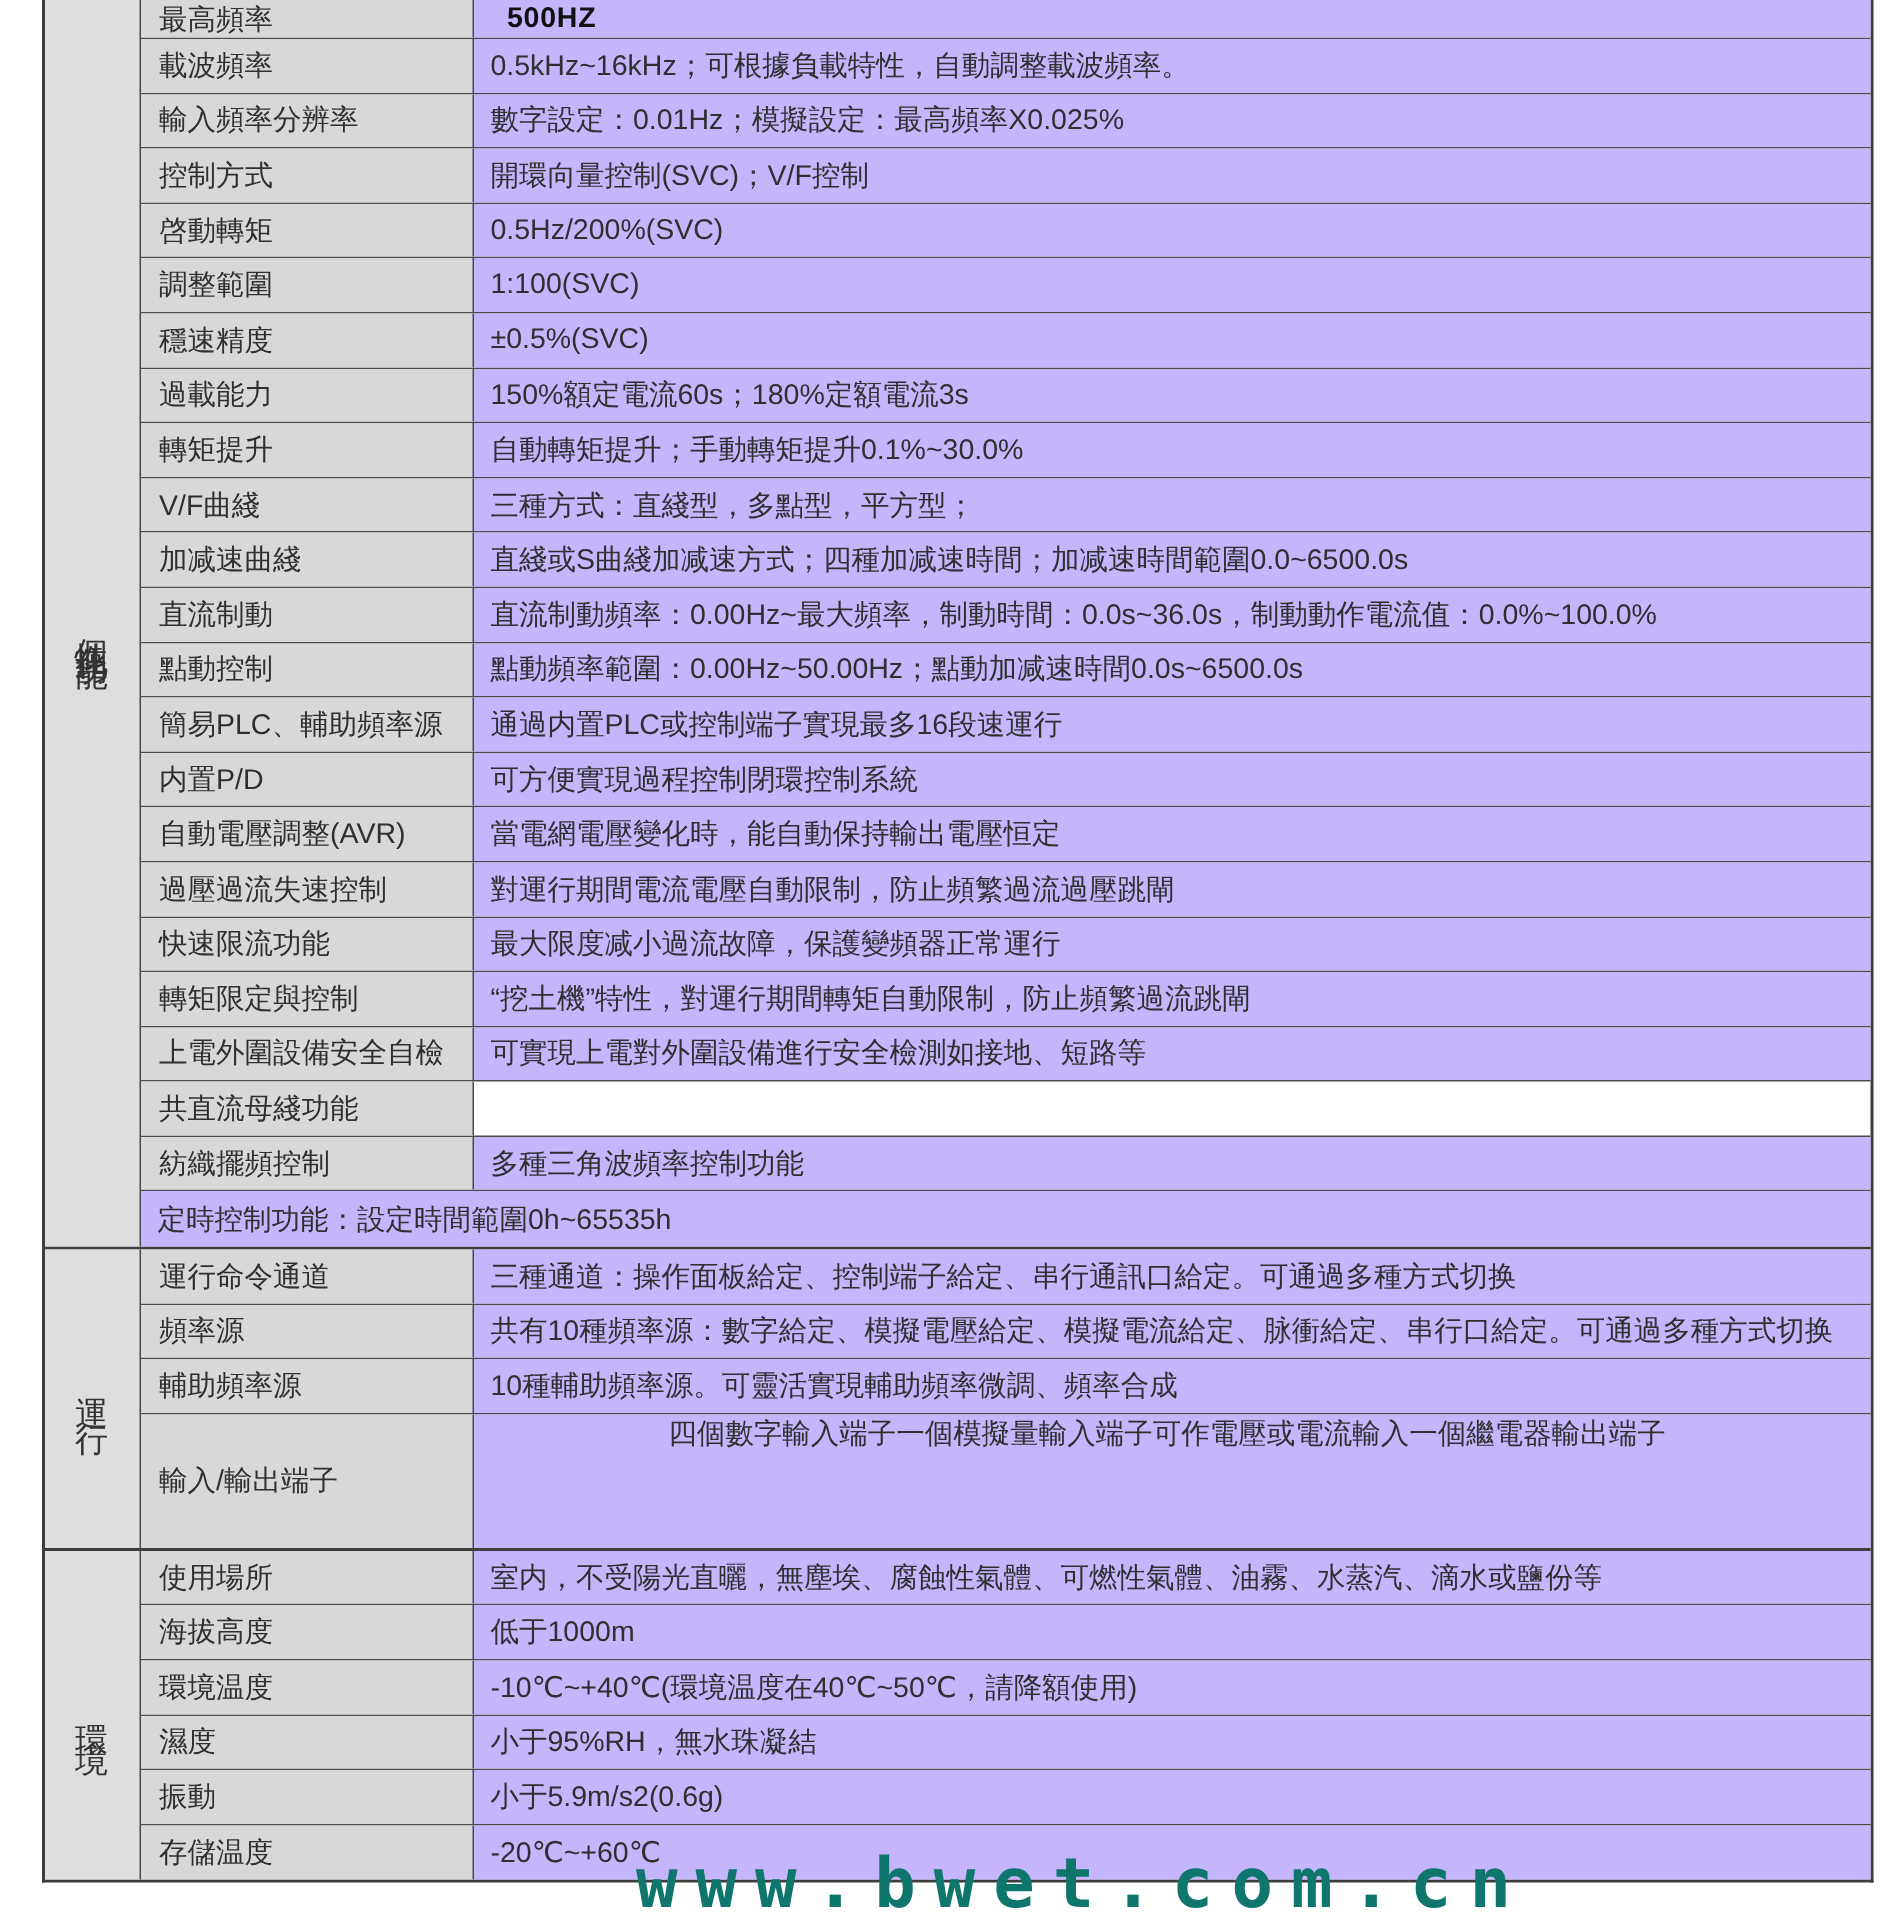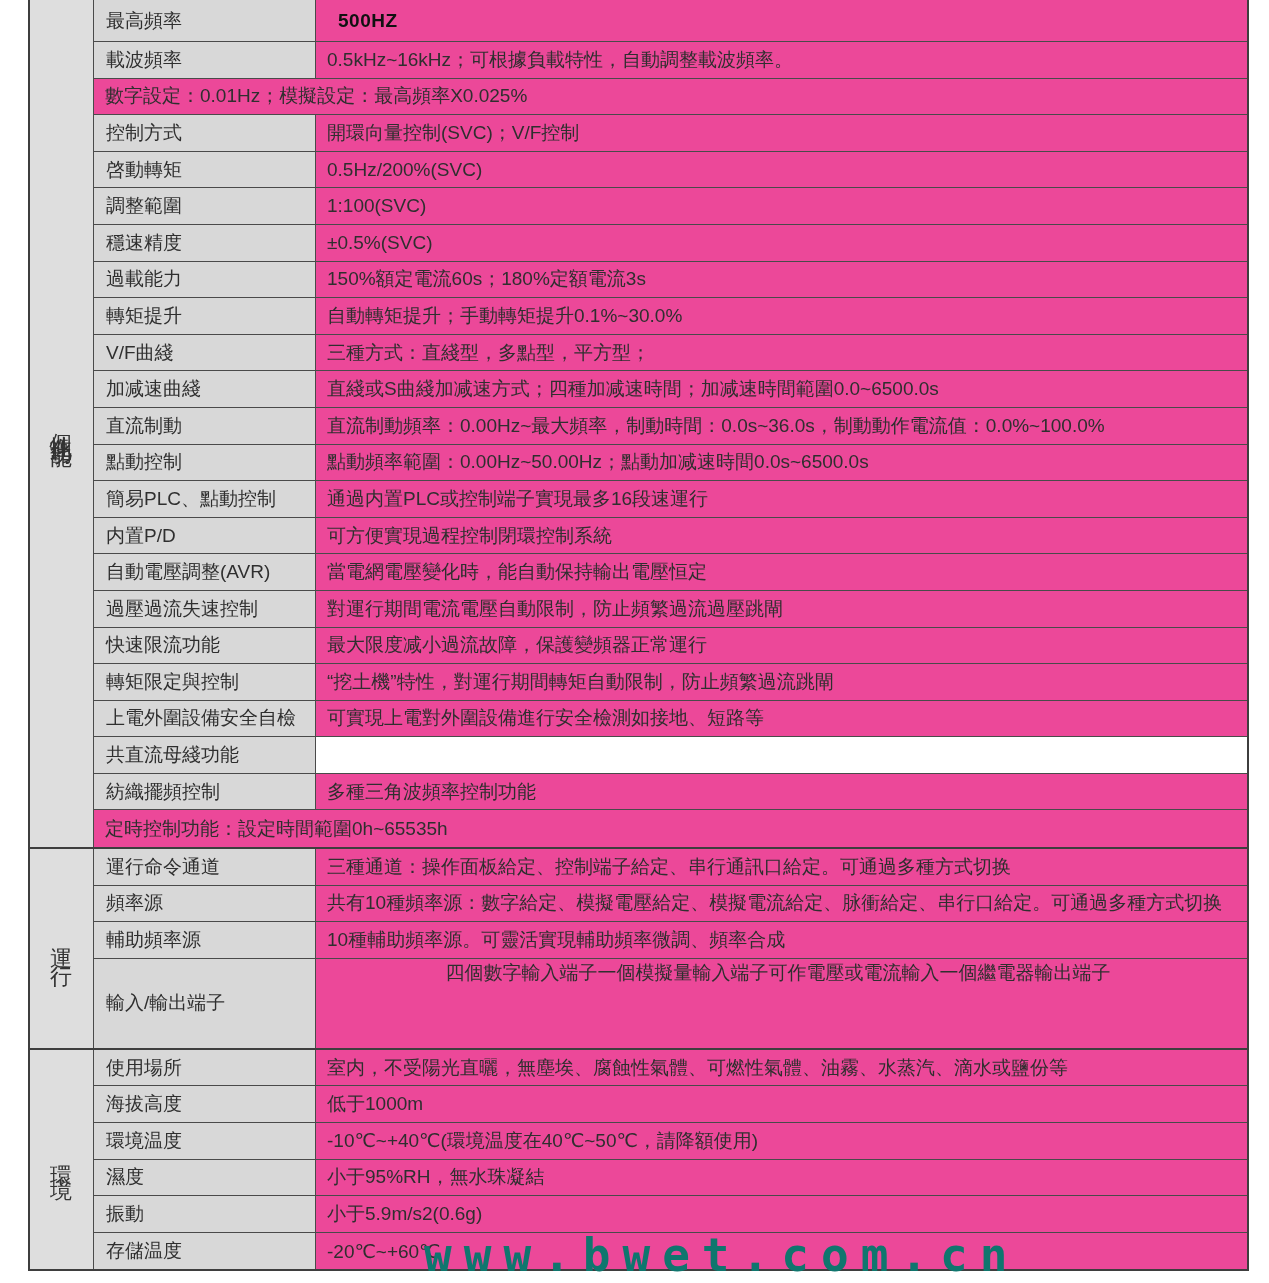--- a/index.html
+++ b/index.html
@@ -52,40 +52,40 @@
   .section-rows { flex: 1; display: flex; flex-direction: column; min-width: 0; }
 
   .spec-row {
     display: flex;
     height: 36.6px;
     box-sizing: border-box;
     border-bottom: 1.5px solid #4a4a4a;
   }
   .spec-row:last-child { border-bottom: none; }
   .spec-row.multi { height: 89px; }
-  .section-0 .spec-row:first-child { height: 42px; }
+  .section-0 .spec-row:first-child { height: 26px; }
 
   .param-cell {
     width: 222px;
     flex: 0 0 222px;
     background: #d8d8d8;
     border-right: 1.5px solid #4a4a4a;
     box-sizing: border-box;
     display: flex;
     align-items: center;
     padding-left: 12px;
     font-size: 19px;
     color: #2f2f2f;
     white-space: nowrap;
     overflow: hidden;
   }
 
   .value-cell {
     flex: 1;
-    background: #ec4899;
+    background: #c4b5fd;
     display: flex;
     align-items: center;
     padding-left: 11px;
     padding-right: 18px;
     font-size: 19px;
     color: #2f2f2f;
     white-space: nowrap;
     overflow: hidden;
     box-sizing: border-box;
   }
@@ -128,20 +128,21 @@
         <div class="section-rows">
           <div class="spec-row">
             <div class="param-cell">最高頻率</div>
             <div class="value-cell">500HZ</div>
           </div>
           <div class="spec-row">
             <div class="param-cell">載波頻率</div>
             <div class="value-cell">0.5kHz~16kHz；可根據負載特性，自動調整載波頻率。</div>
           </div>
           <div class="spec-row">
+            <div class="param-cell">輸入頻率分辨率</div>
             <div class="value-cell">數字設定：0.01Hz；模擬設定：最高頻率X0.025%</div>
           </div>
           <div class="spec-row">
             <div class="param-cell">控制方式</div>
             <div class="value-cell">開環向量控制(SVC)；V/F控制</div>
           </div>
           <div class="spec-row">
             <div class="param-cell">啓動轉矩</div>
             <div class="value-cell">0.5Hz/200%(SVC)</div>
           </div>
@@ -171,21 +172,21 @@
           </div>
           <div class="spec-row">
             <div class="param-cell">直流制動</div>
             <div class="value-cell">直流制動頻率：0.00Hz~最大頻率，制動時間：0.0s~36.0s，制動動作電流值：0.0%~100.0%</div>
           </div>
           <div class="spec-row">
             <div class="param-cell">點動控制</div>
             <div class="value-cell">點動頻率範圍：0.00Hz~50.00Hz；點動加减速時間0.0s~6500.0s</div>
           </div>
           <div class="spec-row">
-            <div class="param-cell">簡易PLC、點動控制</div>
+            <div class="param-cell">簡易PLC、輔助頻率源</div>
             <div class="value-cell">通過内置PLC或控制端子實現最多16段速運行</div>
           </div>
           <div class="spec-row">
             <div class="param-cell">内置P/D</div>
             <div class="value-cell">可方便實現過程控制閉環控制系統</div>
           </div>
           <div class="spec-row">
             <div class="param-cell">自動電壓調整(AVR)</div>
             <div class="value-cell">當電網電壓變化時，能自動保持輸出電壓恒定</div>
           </div>

